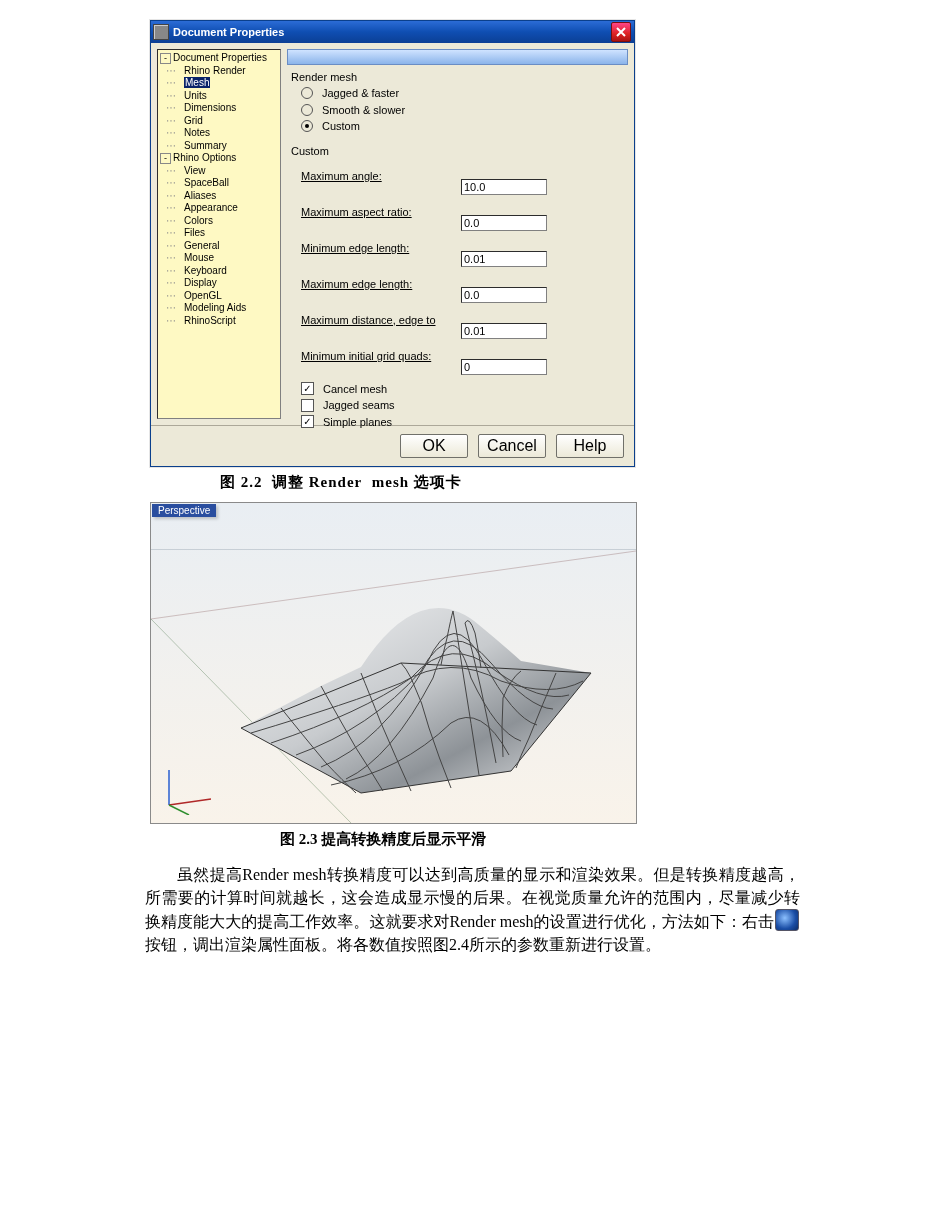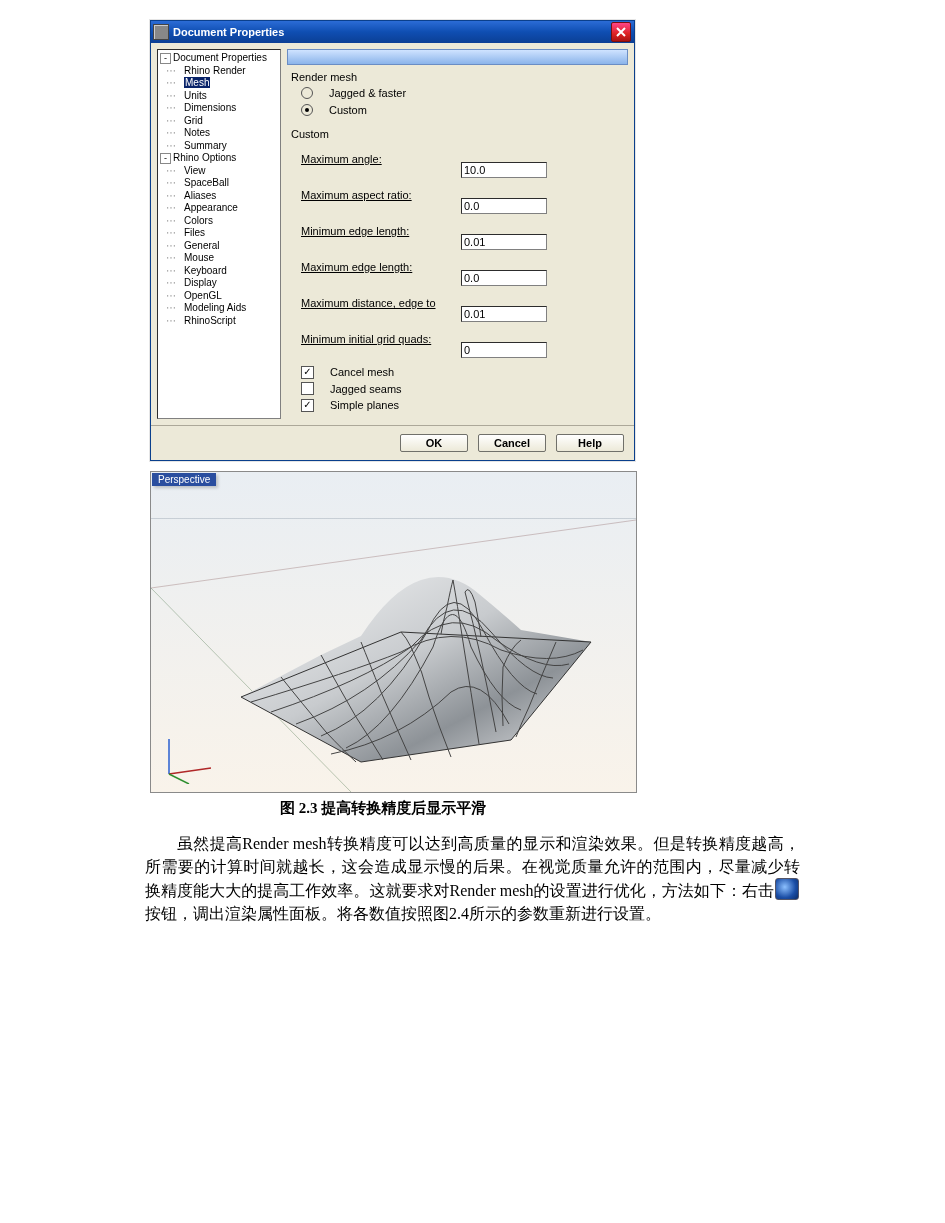--- a/index.html
+++ b/index.html
@@ -61,21 +61,21 @@
     display: flex;
     background: #ece9d8;
     padding: 6px;
     gap: 6px;
     height: 370px;
   }
 
   
   .tree {
     width: 122px;
-    background: #ffffff;
+    background: #fef9c3;
     border: 1px inset #808080;
     overflow: hidden;
     font-size: 10px;
     color: #000;
     padding: 2px 0;
     line-height: 1.25;
   }
   .tree-node {
     white-space: nowrap;
     padding: 0 2px;
@@ -122,21 +122,21 @@
   .group {
     padding: 0 4px;
   }
   .group-title {
     margin: 4px 0 2px 0;
     font-size: 11px;
   }
   .radio-row, .check-row {
     display: flex;
     align-items: center;
-    gap: 16px;
+    gap: 9px;
     margin-left: 10px;
     font-size: 11px;
     line-height: 1.5;
   }
   .radio {
     width: 10px; height: 10px;
     border: 1px solid #555;
     border-radius: 50%;
     display: inline-flex; align-items: center; justify-content: center;
   }
@@ -179,25 +179,24 @@
     display: flex;
     justify-content: flex-end;
     gap: 10px;
     padding: 8px 10px;
   }
   .win-btn {
     border: 1px solid #70706a;
     background: linear-gradient(to bottom,#fff,#ece9d8);
     padding: 2px 0;
     width: 68px;
-    font-size: 11px;
+    font-size: 16px;
     font-family: inherit;
     border-radius: 2px;
     cursor: pointer;
-    font-weight: bold;
   }
 
   .caption {
     text-align: left;
     font-family: "SimSun","宋体",serif;
     font-weight: bold;
     font-size: 15px;
     margin: 6px 0 0 220px;
     letter-spacing: 1px;
   }
@@ -320,20 +319,24 @@
         <div class="opts">
           <div class="sep-bar"></div>
 
           <div class="group">
             <div class="group-title">Render mesh</div>
             <div class="radio-row">
               <span class="radio"></span>
               <span>Jagged &amp; faster</span>
             </div>
             <div class="radio-row">
+              <span class="radio"></span>
+              <span>Smooth &amp; slower</span>
+            </div>
+            <div class="radio-row">
               <span class="radio checked"></span>
               <span>Custom</span>
             </div>
           </div>
 
           <div class="group" style="margin-top:10px">
             <div class="group-title">Custom</div>
 
             <div class="field-row">
               <span class="field-label">Maximum angle:</span>
@@ -378,20 +381,23 @@
       </div>
 
       <div class="button-bar">
         <button class="win-btn">OK</button>
         <button class="win-btn">Cancel</button>
         <button class="win-btn">Help</button>
       </div>
     </div>
   </div>
 
+  <div class="caption">
+    <span>图 2.2&nbsp;&nbsp;调整 </span><span class="en">Render&nbsp; mesh</span><span> 选项卡</span>
+  </div>
 
   <div class="vp-wrap">
     <div class="vp-label">Perspective</div>
     <div class="horizon"></div>
 
     <svg class="mesh-svg" viewBox="0 0 485 320">
 
       <g stroke="rgba(100,40,40,0.25)">
         <line x1="0" y1="116" x2="485" y2="48"></line>
       </g>

